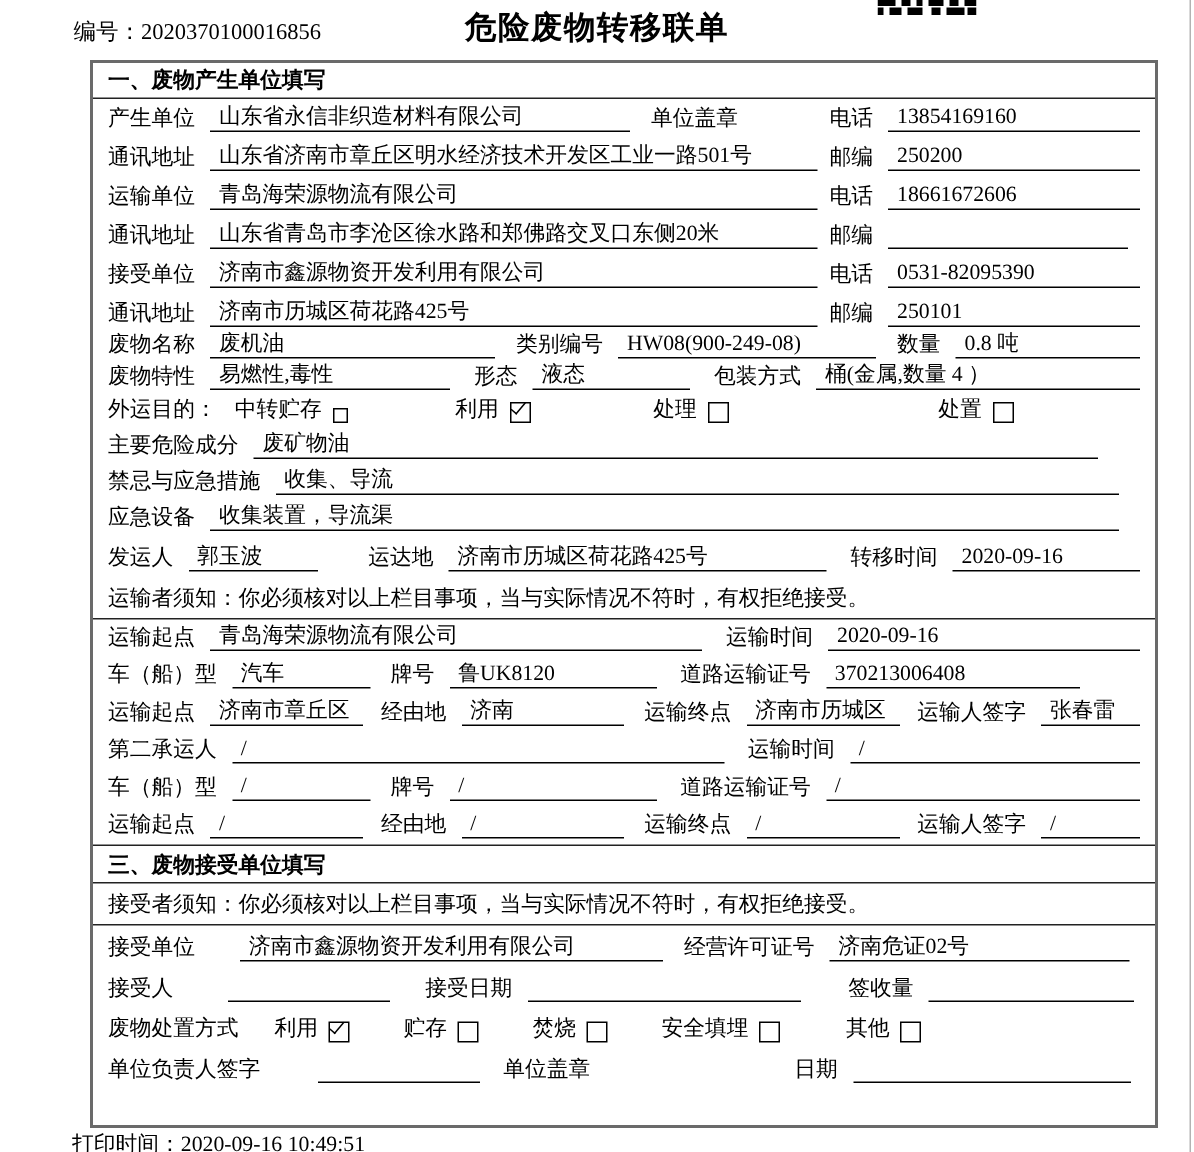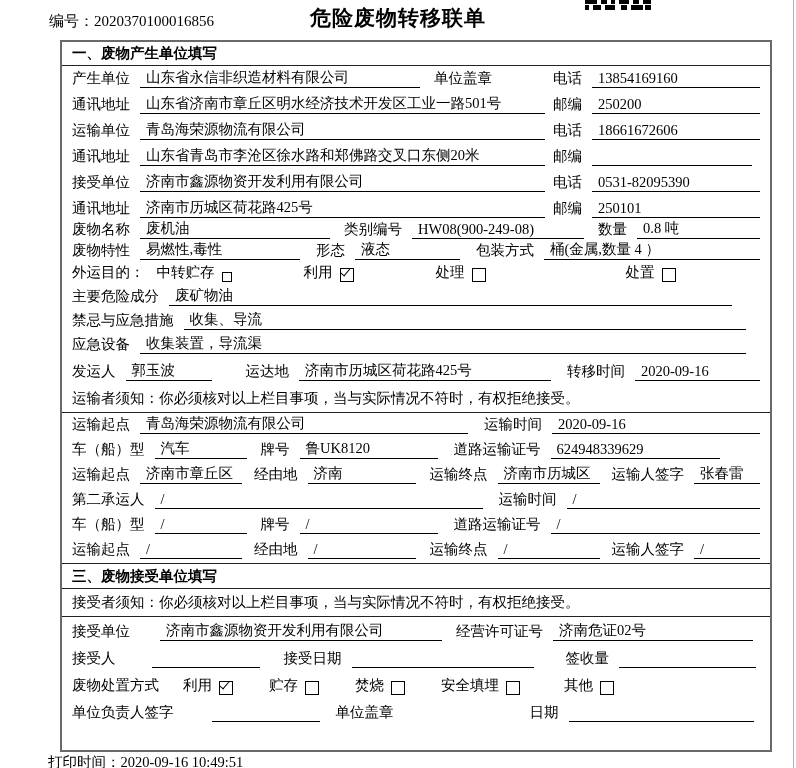--- a/index.html
+++ b/index.html
@@ -178,21 +178,21 @@
     <span class="lbl" style="margin-left:16px">运输时间</span>
     <span class="u fill">2020-09-16</span>
   </div>
 
   <div class="row h25">
     <span class="lbl">车（船）型</span>
     <span class="u" style="width:92px">汽车</span>
     <span class="lbl" style="margin-left:14px">牌号</span>
     <span class="u" style="width:138px">鲁UK8120</span>
     <span class="lbl" style="margin-left:16px">道路运输证号</span>
-    <span class="u fill" style="margin-right:40px">624948339629</span>
+    <span class="u fill" style="margin-right:40px">370213006408</span>
   </div>
 
   <div class="row h25">
     <span class="lbl">运输起点</span>
     <span class="u" style="width:102px">济南市章丘区</span>
     <span class="lbl" style="margin-left:12px">经由地</span>
     <span class="u" style="width:108px">济南</span>
     <span class="lbl" style="margin-left:14px">运输终点</span>
     <span class="u" style="width:102px">济南市历城区</span>
     <span class="lbl" style="margin-left:12px">运输人签字</span>

